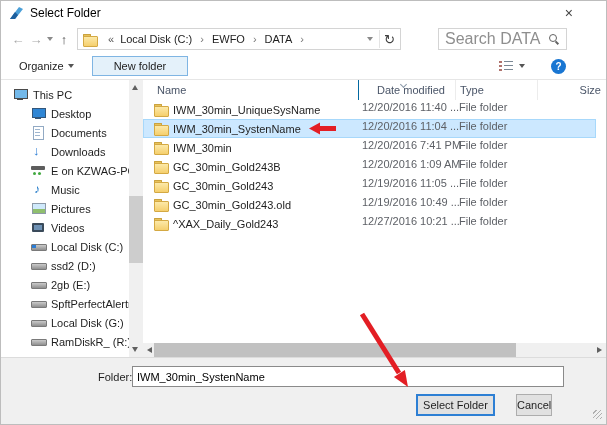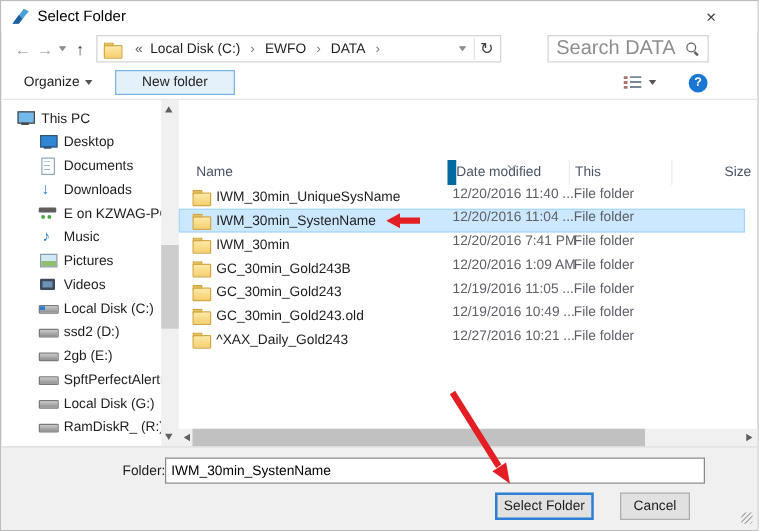--- a/index.html
+++ b/index.html
@@ -76,24 +76,24 @@
   [data-icon="disk-windows"]::after { content:""; position:absolute; left:1px; top:5px; width:4px; height:3px; background:#2b7cd3; }
 
   
   .v-scroll { width:14px; position:relative; background:#f0f0f0; }
   .tri-up, .tri-down, .tri-left, .tri-right { position:absolute; width:0; height:0; border:3.5px solid transparent; }
   .v-scroll .tri-up   { top:5px; left:3px; border-bottom:5px solid #606060; border-top:none; }
   .v-scroll .tri-down { bottom:5px; left:3px; border-top:5px solid #606060; border-bottom:none; }
   .v-thumb { position:absolute; left:0; top:116px; width:14px; height:67px; background:#cdcdcd; }
 
   
-  .filearea { flex:1; position:relative; display:flex; flex-direction:column;margin-top:48px; }
+  .filearea { flex:1; position:relative; display:flex; flex-direction:column; }
   .list-header { height:20px; display:flex; align-items:center; color:#44506080; color:#4a5568; }
   .col-name { width:215px; padding-left:14px; }
-  .col-date { width:97px; padding-left:0; position:relative; border-left:7px solid #0369a1; align-self:stretch; display:flex; align-items:center; }
+  .col-date { width:97px; padding-left:18px; position:relative; border-left:1px solid #0369a1; align-self:stretch; display:flex; align-items:center; }
   .col-type { width:82px; padding-left:4px; border-left:1px solid #ececec; align-self:stretch; display:flex; align-items:center; }
   .col-size { flex:1; padding-right:5px; text-align:right; border-left:1px solid #ececec; align-self:stretch; display:flex; align-items:center; justify-content:flex-end; }
   .sort-chevron { position:absolute; top:2px; left:42px; width:5px; height:5px; border-right:1px solid #8a98a8; border-bottom:1px solid #8a98a8; transform:rotate(45deg); }
 
   .rows { flex:1; }
   .file-row { height:19px; display:flex; margin-right:10px; border:1px solid transparent; }
   .file-row.selected { background:#cce8ff; border-color:#a7d8fb; }
   .cell-name { width:214px; padding-left:10px; display:flex; align-items:center; overflow:hidden; white-space:nowrap; }
   .cell-date { width:97px; padding-left:4px; color:#5d6066; white-space:nowrap; }
   .cell-type { width:82px; padding-left:4px; color:#5d6066; }
@@ -111,21 +111,21 @@
   .h-thumb { position:absolute; left:2px; top:0; width:362px; height:14px; background:#c1c1c1; }
 
   
   .bottom { height:67px; background:#f0f0f0; border-top:1px solid #dcdcdc; }
   .folder-row { display:flex; align-items:center; padding:8px 42px 0 97px; }
   .folder-label { width:34px; flex:none; color:#1e1e1e; }
   .folder-input { flex:1; height:21px; border:1px solid #8a8a8a; background:#fff; font:inherit; font-size:11px; padding:0 4px; outline:none; }
   .buttons-row { display:flex; justify-content:flex-end; gap:21px; padding:7px 54px 0 0; }
   .btn { height:22px; font:inherit; font-size:11px; background:#e1e1e1; border:1px solid #adadad; padding:0 10px; color:#1e1e1e; }
   .btn.primary { width:79px; border:2px solid #2d7fd4; padding:0; }
-  .btn.cancel { width:56px; padding:0; }
+  .btn.cancel { width:36px; padding:0; }
   .grip { position:absolute; right:4px; bottom:5px; width:9px; height:9px;
      background:repeating-linear-gradient(135deg, transparent 0 2px, #a0a0a0 2px 3px); opacity:.8; }
 
   
   .overlay { position:absolute; left:0; top:0; pointer-events:none; z-index:50; }
 </style>
 </head>
 <body>
 
 <div class="window">
@@ -247,21 +247,21 @@
       <span class="tri-down"></span>
     </div>
 
     <div class="filearea">
       <div class="list-header">
         <div class="col-name">Name</div>
         <div class="col-date">
           <span class="sort-chevron"></span>
           <span>Date modified</span>
         </div>
-        <div class="col-type">This</div>
+        <div class="col-type">Type</div>
         <div class="col-size">Size</div>
       </div>
 
       <div class="rows">
         <div class="file-row">
           <div class="cell-name">
               <span class="folder-ico"></span>
               <span>IWM_30min_UniqueSysName</span>
             </div>
           <div class="cell-date">12/20/2016 11:40 ...</div>

